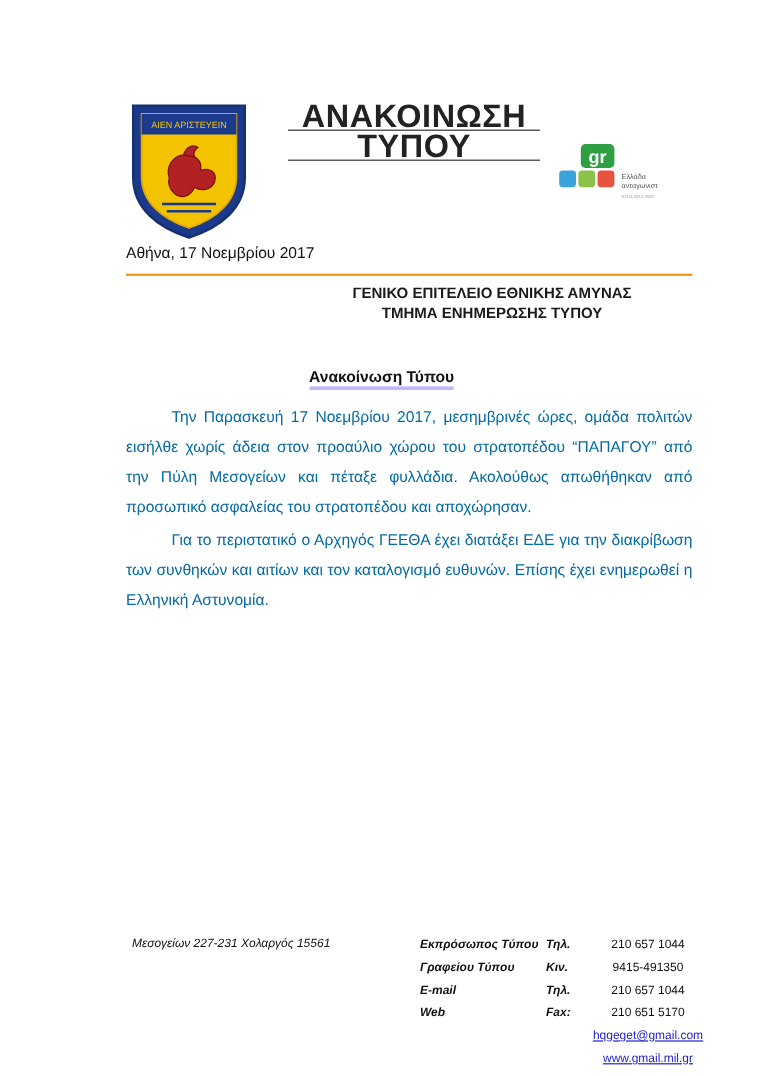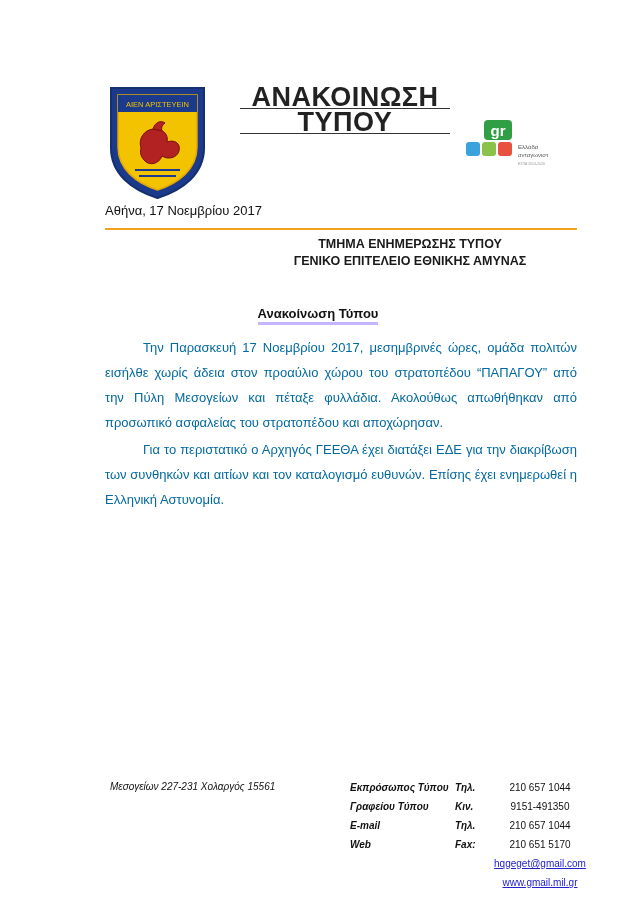--- a/index.html
+++ b/index.html
@@ -221,22 +221,22 @@
       <text x="56" y="31" font-family="'Liberation Sans', sans-serif" font-size="6" fill="#555555">Ελλάδα</text>
       <text x="56" y="39" font-family="'Liberation Sans', sans-serif" font-size="6" fill="#555555">ανταγωνιστική</text>
       <text x="56" y="47" font-family="'Liberation Sans', sans-serif" font-size="3.5" fill="#999999">ΕΣΠΑ 2014-2020</text>
     </svg>
   </div>
 
   <div class="dateline">Αθήνα,  17 Νοεμβρίου 2017</div>
   <div class="rule-orange"></div>
 
   <div class="org">
+    <div>ΓΕΝΙΚΟ ΕΠΙΤΕΛΕΙΟ ΕΘΝΙΚΗΣ ΑΜΥΝΑΣ</div>
     <div>ΤΜΗΜΑ ΕΝΗΜΕΡΩΣΗΣ ΤΥΠΟΥ</div>
-    <div>ΓΕΝΙΚΟ ΕΠΙΤΕΛΕΙΟ ΕΘΝΙΚΗΣ ΑΜΥΝΑΣ</div>
   </div>
 
   <div class="doc-title">
     <span>Ανακοίνωση Τύπου</span>
   </div>
 
   <div class="para p1">
     <span class="indent"></span><span>Την Παρασκευή 17 Νοεμβρίου 2017, μεσημβρινές ώρες, ομάδα πολιτών εισήλθε χωρίς άδεια  στον προαύλιο χώρου του στρατοπέδου “ΠΑΠΑΓΟΥ” από την Πύλη Μεσογείων και πέταξε φυλλάδια. Ακολούθως απωθήθηκαν από προσωπικό ασφαλείας του στρατοπέδου και αποχώρησαν.</span>
   </div>
 
@@ -257,21 +257,21 @@
 
     <div class="footer-col-keys">
       <div>Τηλ.</div>
       <div>Κιν.</div>
       <div>Τηλ.</div>
       <div>Fax:</div>
     </div>
 
     <div class="footer-col-vals">
       <div>210 657 1044</div>
-      <div>9151-491350</div>
+      <div>9415-491350</div>
       <div>210 657 1044</div>
       <div>210  651 5170</div>
       <div class="footer-link mail">hqgeget@gmail.com</div>
       <div class="footer-link">www.gmail.mil.gr</div>
     </div>
 
   </div>
 
 </div>
 

